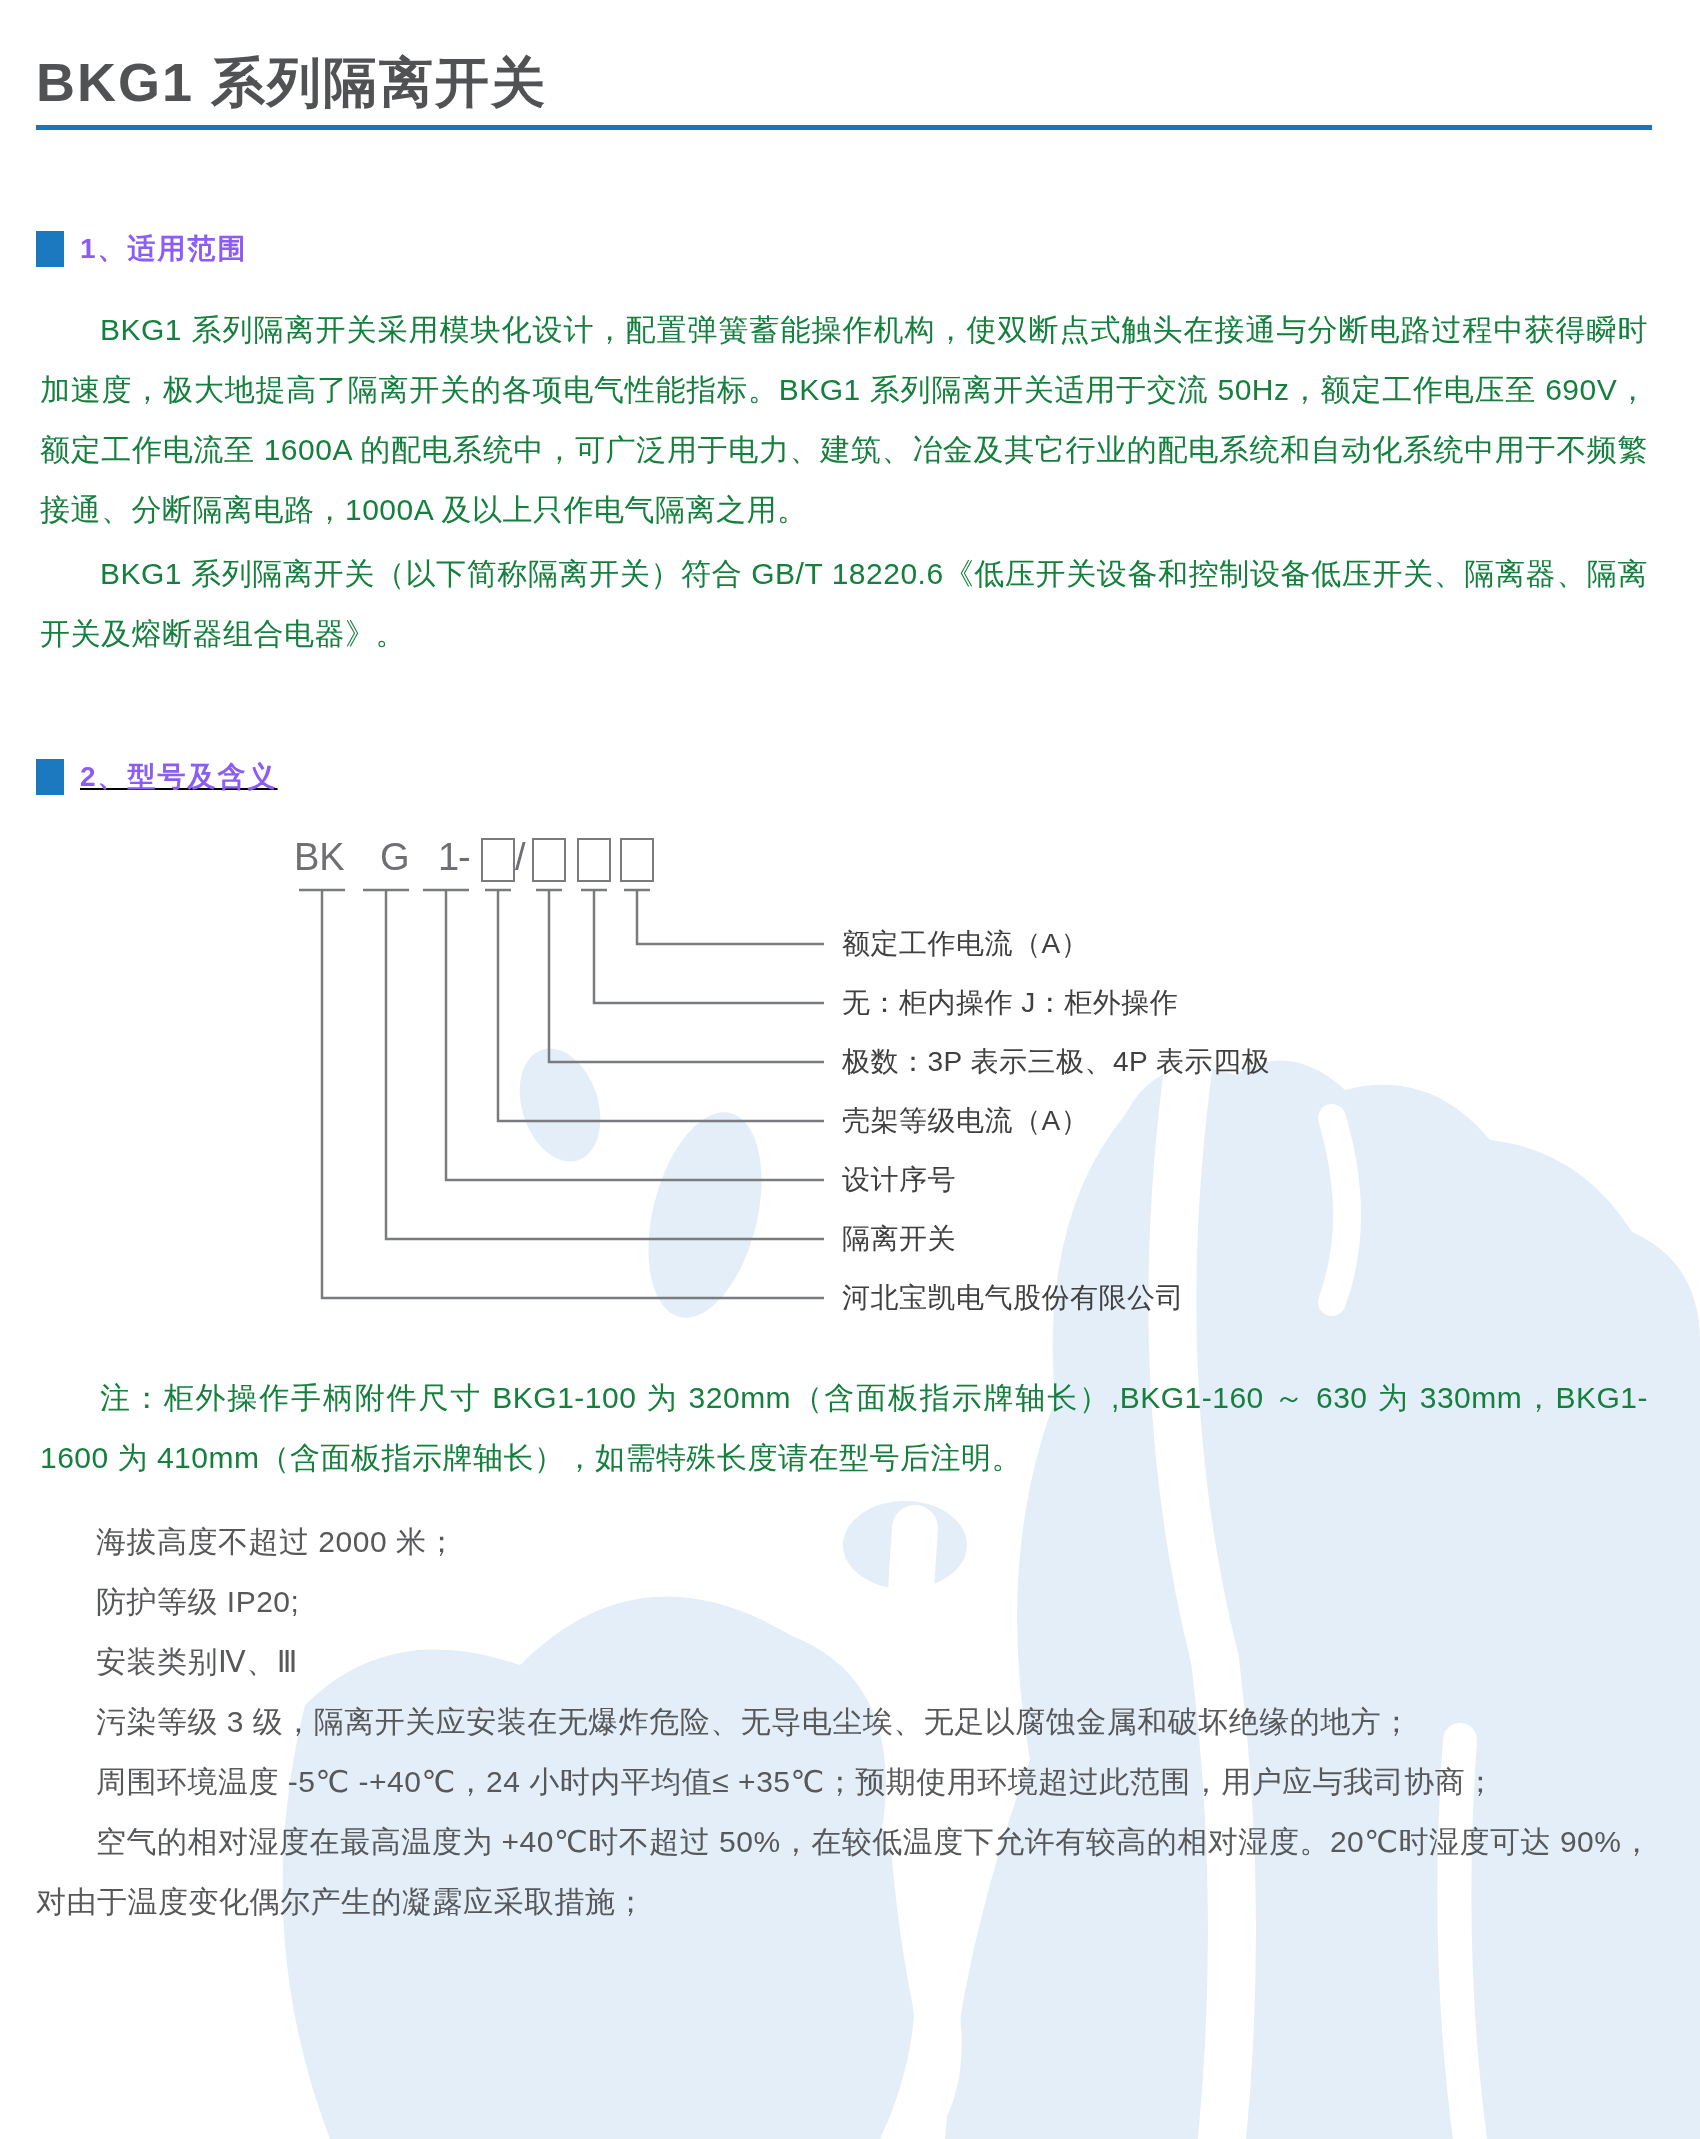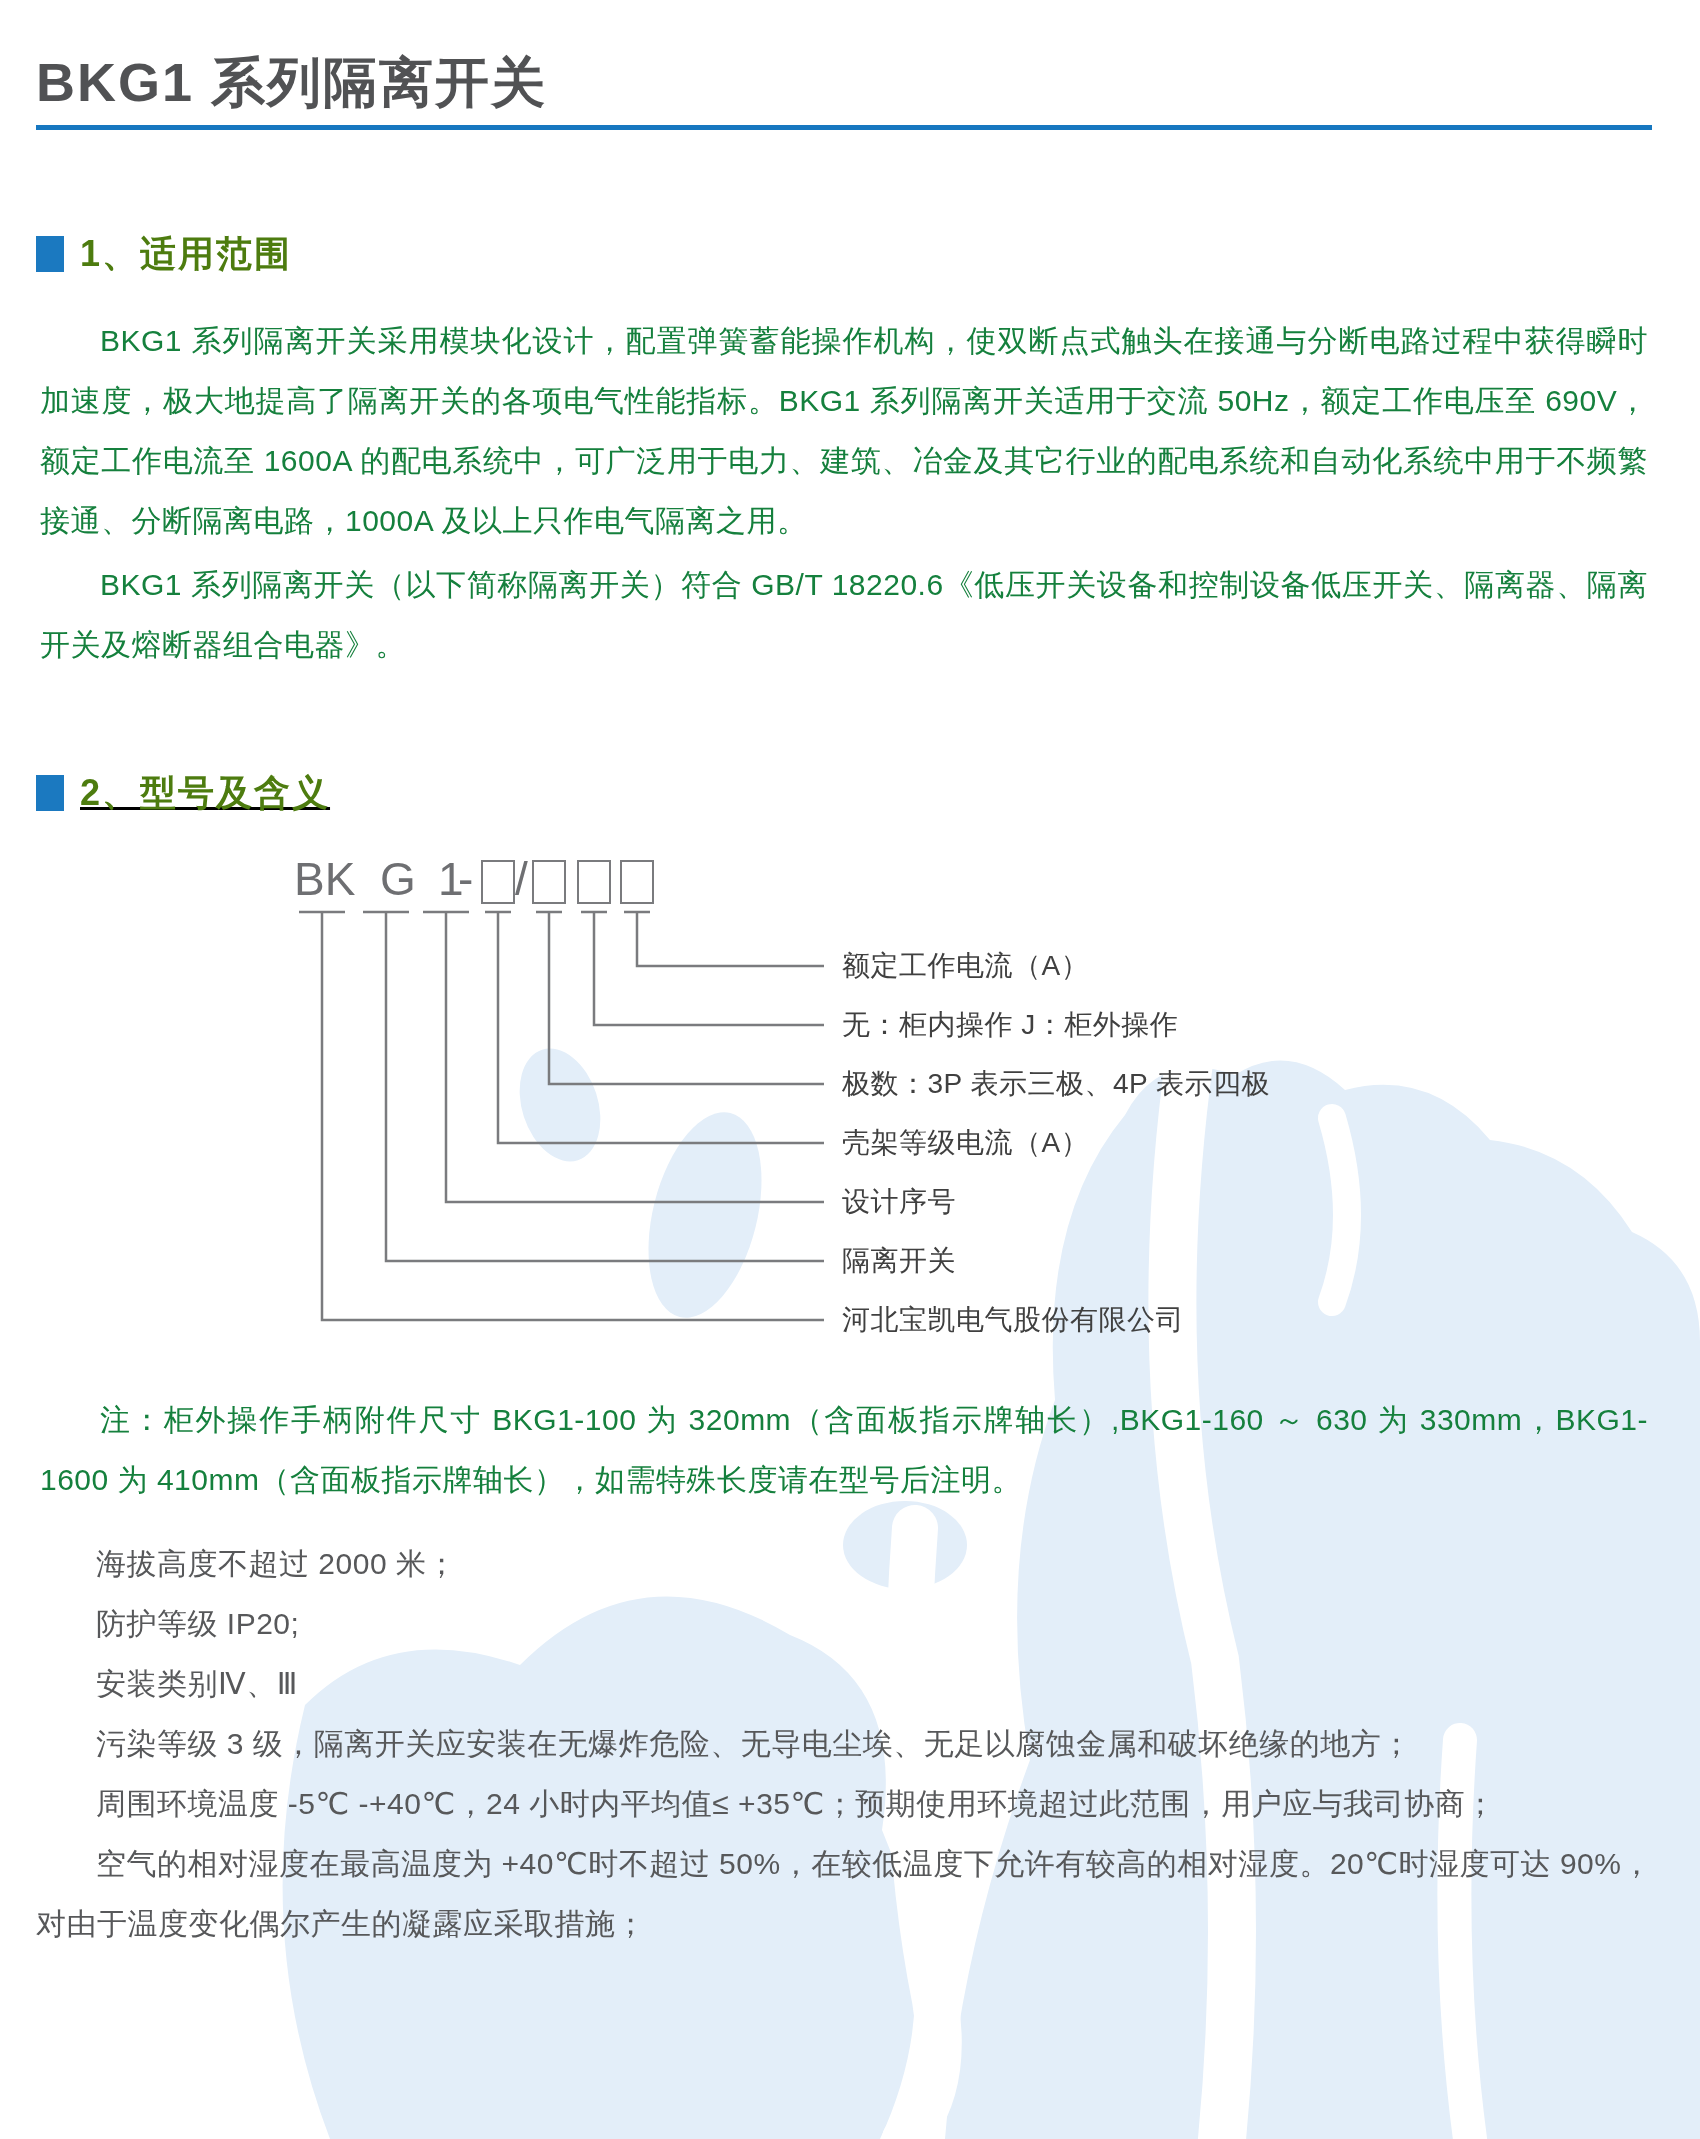--- a/index.html
+++ b/index.html
@@ -6,31 +6,31 @@
   .page{position:relative;width:1700px;height:2139px;background:#ffffff;overflow:hidden;
         font-family:"Liberation Sans","DejaVu Sans",sans-serif;}
   .map{position:absolute;left:0;top:0;z-index:0;}
   .content{position:absolute;left:0;top:0;width:1616px;padding:0 36px;z-index:1;}
 
   .doc-title{margin-top:50px;font-size:54px;font-weight:700;color:#515254;letter-spacing:2px;line-height:1.2;}
   .title-rule{margin-top:10px;height:5px;background:#1677c0;}
 
   .sec-heading{display:flex;align-items:center;margin-top:100px;}
   .sec-square{width:28px;height:36px;background:#1b79c0;margin-right:16px;flex:0 0 auto;}
-  .sec-heading-text{font-size:36px;font-weight:600;color:#4d7c0f;letter-spacing:2px;}
+  .sec-heading-text{font-size:28px;font-weight:600;color:#8b5cf6;letter-spacing:2px;}
   .sec-heading.s2{margin-top:94px;text-decoration:underline;}
   .sec-heading.s3{margin-top:84px;}
 
   .body-par{margin:4px;font-size:30px;line-height:60px;color:#15803d;text-align:justify;
             text-indent:2em;letter-spacing:0.5px;}
   .par-block{margin-top:32px;}
 
   .diagram{position:relative;height:500px;margin-top:38px;}
   .diagram svg{position:absolute;left:0;top:0;}
-  .model-char{position:absolute;top:0;font-size:46px;color:#6e6f72;line-height:46px;}
+  .model-char{position:absolute;top:0;font-size:38px;color:#6e6f72;line-height:46px;}
   .model-box{position:absolute;top:4px;width:30px;height:40px;border:2px solid #7a7b7e;}
   .diag-label{position:absolute;left:806px;font-size:28px;color:#404040;line-height:40px;white-space:nowrap;letter-spacing:0.5px;}
 
   .list{margin-top:24px;}
   .list-item{margin:0;font-size:30px;line-height:60px;color:#57585a;text-align:justify;
              text-indent:2em;letter-spacing:0.5px;}
 </style>
 </head>
 <body>
 

